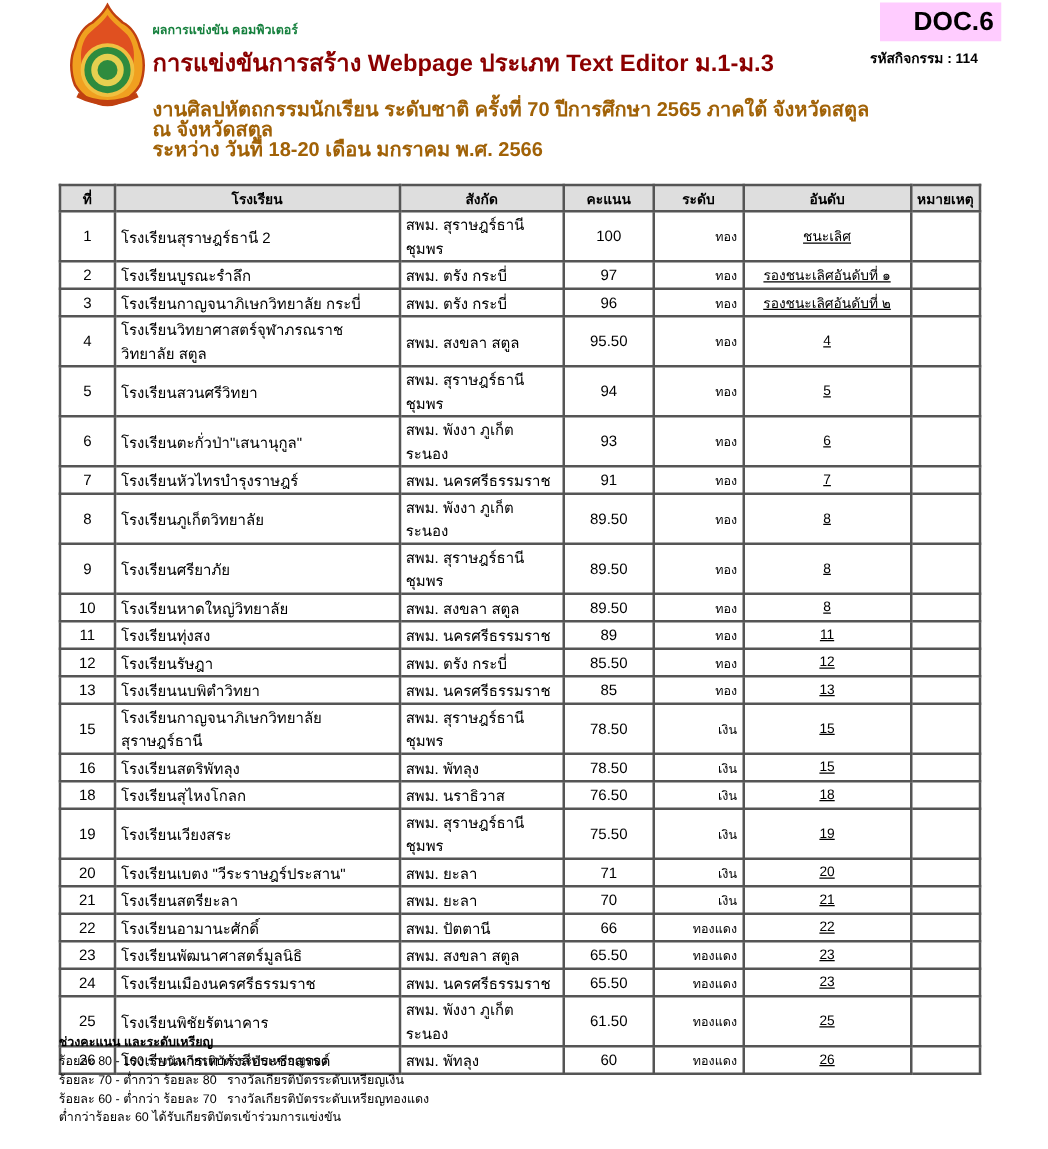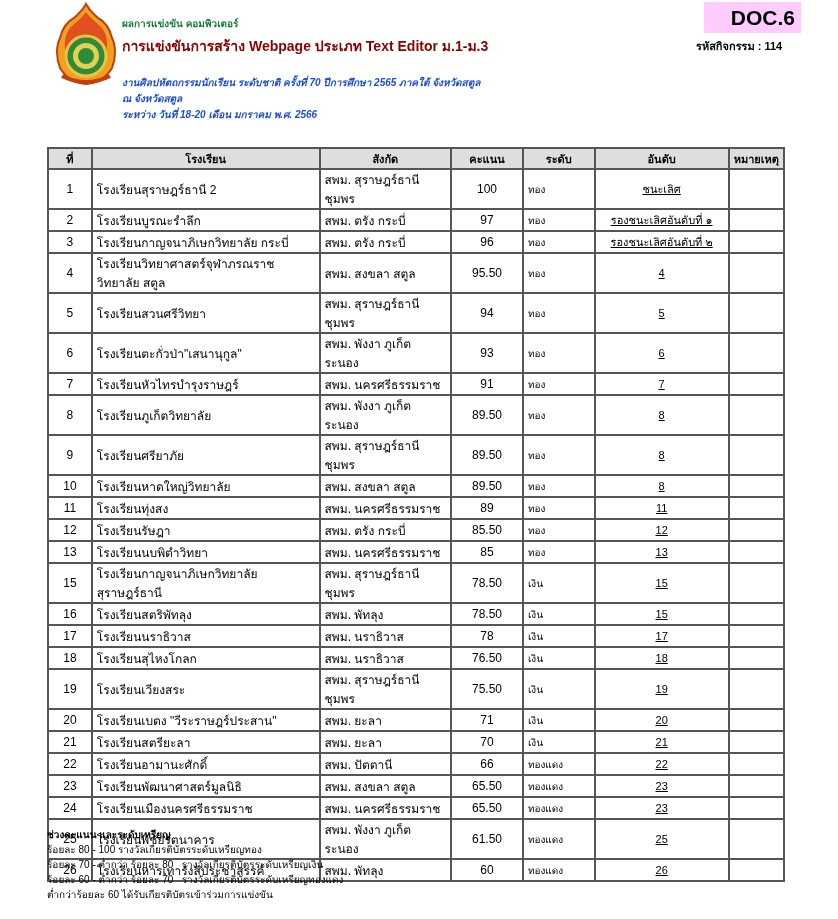--- a/index.html
+++ b/index.html
@@ -1,29 +1,29 @@
 <!DOCTYPE html>
 <html><head>
 <meta charset="utf-8">
 <style>
   html, body { margin: 0; padding: 0; background: #ffffff; }
   body { width: 838px; height: 919px; position: relative; overflow: hidden; font-family: "Liberation Sans", "DejaVu Sans", sans-serif; color: #000; }
   .logo { position: absolute; left: 52px; top: 2px; width: 68px; height: 84px; }
   .title1 { position: absolute; left: 122px; top: 16px; font-size: 10px; font-weight: bold; color: #15803d; }
-  .title2 { position: absolute; left: 122px; top: 35px; font-size: 14px; font-weight: bold; color: #8b0000; }
-  .sub { position: absolute; left: 122px; font-size: 10px; font-weight: bold; color: #1d4ed8; font-style: italic; }
+  .title2 { position: absolute; left: 122px; top: 35px; font-size: 19px; font-weight: bold; color: #8b0000; }
+  .sub { position: absolute; left: 122px; font-size: 16px; font-weight: bold; color: #a16207; }
   .doc-badge { position: absolute; left: 685px; top: 2px; width: 97px; height: 31px; background: #ffccff; font-size: 21px; font-weight: bold; text-align: right; line-height: 31px; padding-right: 0; box-sizing: border-box; margin-left: 19px; }
   .doc-badge span { padding-right: 6px; }
   .code { position: absolute; left: 696px; top: 37px; font-size: 11px; font-weight: bold; }
   table.results { position: absolute; left: 47px; top: 147px; width: 738px; border-collapse: collapse; border: 2px solid #444; font-size: 12px; }
   table.results th, table.results td { border: 2px solid #555; height: 20px; padding: 0 4px; }
   table.results th { background: #dedede; font-weight: bold; font-size: 11px; height: 19px; }
   td.c { text-align: center; }
   td.l { text-align: left; }
-  td.lv { text-align: left; font-size: 10px; }
+  td.lv { text-align: right; font-size: 10px; }
   td.rk { text-align: center; font-size: 11px; text-decoration: underline; }
   .legend { position: absolute; left: 47px; top: 827px; font-size: 10px; line-height: 15px; }
   .legend .lh { font-weight: bold; }
 </style>
 </head>
 <body>
 
 <div class="logo">
   <svg width="68" height="84" viewBox="0 0 68 84">
     <path d="M34 2 C30 10 26 12 22 16 C14 20 10 28 8 36 C4 44 4 56 8 66 C14 76 24 82 34 82 C44 82 54 76 60 66 C64 56 64 44 60 36 C58 28 54 20 46 16 C42 12 38 10 34 2 Z" fill="#f0a020" stroke="#c04010" stroke-width="2"></path>
@@ -195,29 +195,20 @@
       <tr>
         <td class="c">16</td>
         <td class="l">โรงเรียนสตริพัทลุง</td>
         <td class="l">สพม. พัทลุง</td>
         <td class="c">78.50</td>
         <td class="lv">เงิน</td>
         <td class="rk">15</td>
         <td class="c"></td>
       </tr>
       <tr>
-        <td class="c">17</td>
-        <td class="l">โรงเรียนนราธิวาส</td>
-        <td class="l">สพม. นราธิวาส</td>
-        <td class="c">78</td>
-        <td class="lv">เงิน</td>
-        <td class="rk">17</td>
-        <td class="c"></td>
-      </tr>
-      <tr>
         <td class="c">18</td>
         <td class="l">โรงเรียนสุไหงโกลก</td>
         <td class="l">สพม. นราธิวาส</td>
         <td class="c">76.50</td>
         <td class="lv">เงิน</td>
         <td class="rk">18</td>
         <td class="c"></td>
       </tr>
       <tr>
         <td class="c">19</td>

